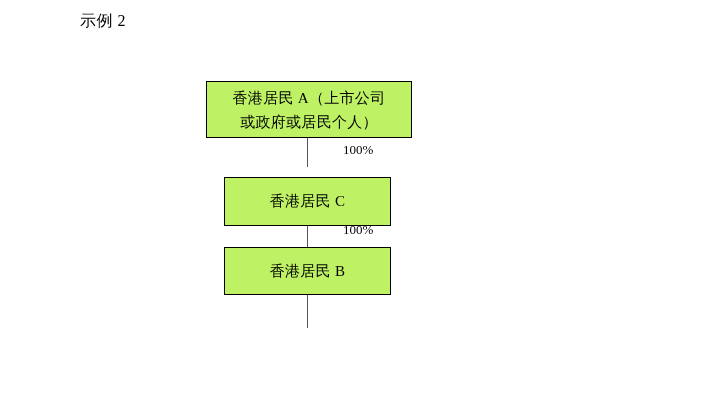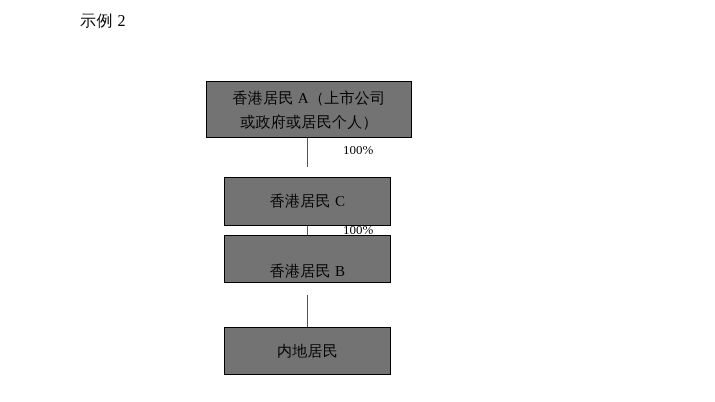--- a/index.html
+++ b/index.html
@@ -33,21 +33,21 @@
     line-height: 22px;
     letter-spacing: 0.5px;
     white-space: nowrap;
   }
 
   
   .node-box {
     position: absolute;
     box-sizing: border-box;
     border: 1px solid #000000;
-    background: #737373;
+    background: #bef264;
     display: flex;
     align-items: center;
     justify-content: center;
     text-align: center;
     font-size: 15px;
     line-height: 21px;
     z-index: 2;
   }
   .node-box .node-label {
     display: block;
@@ -67,24 +67,23 @@
   }
   #node-c {
     left: 224px;
     top: 166px;
     width: 167px;
     height: 49px;
     margin-top: 11px;
   }
   #node-b {
     left: 224px;
-    top: 235px;
+    top: 247px;
     width: 167px;
     height: 48px;
-    align-items: flex-end;
   }
   #node-mainland {
     left: 224px;
     top: 327px;
     width: 167px;
     height: 48px;
   }
 
   
   .connector {
@@ -150,17 +149,14 @@
   <div class="connector" id="connector-c-b"></div>
 
   <div class="edge-label" id="edge-label-c-b">100%</div>
 
   <div class="node-box" id="node-b">
     <span class="node-label">香港居民 B</span>
   </div>
 
   <div class="connector" id="connector-b-mainland"></div>
 
-  <div class="node-box" id="node-mainland">
-    <span class="node-label">内地居民</span>
-  </div>
 
 </div>
 
 </body></html>

